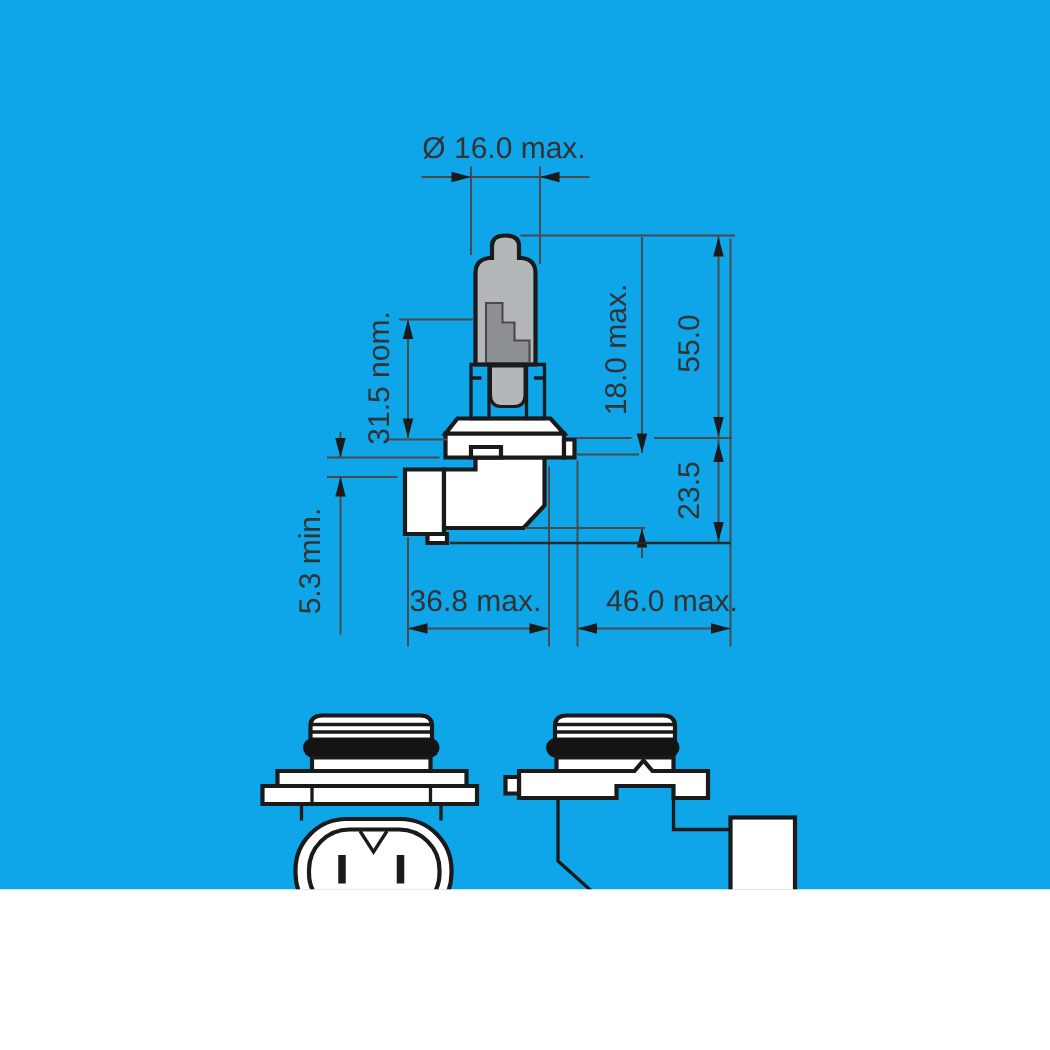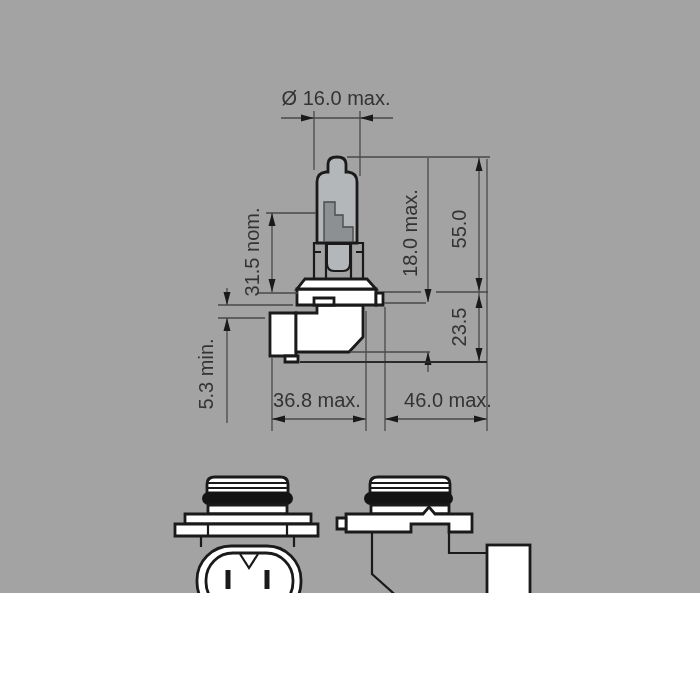--- a/index.html
+++ b/index.html
@@ -1,16 +1,16 @@
 <!DOCTYPE html>
 <html><head>
 <meta charset="utf-8">
 <style>
   html,body{margin:0;padding:0;background:#fff;}
-  .canvas{position:relative;width:700px;height:593px;background:#a3a3a3;overflow:hidden;}
+  .canvas{position:relative;width:700px;height:593px;background:#0ea5e9;overflow:hidden;}
   svg{display:block;}
   text{font-family:"Liberation Sans","DejaVu Sans",sans-serif;fill:#333333;}
   .dim-text{font-size:20px;}
   .outline{fill:#ffffff;stroke:#1a1a1a;stroke-width:2.8;stroke-linejoin:miter;}
   .outline-thin{fill:none;stroke:#1a1a1a;stroke-width:2.2;}
   .dimline{fill:none;stroke:#4a4a4a;stroke-width:1.3;}
   .dimline-bold{fill:none;stroke:#2a2a2a;stroke-width:1.8;}
   .arrow{fill:#1a1a1a;stroke:none;}
 </style>
 </head>

